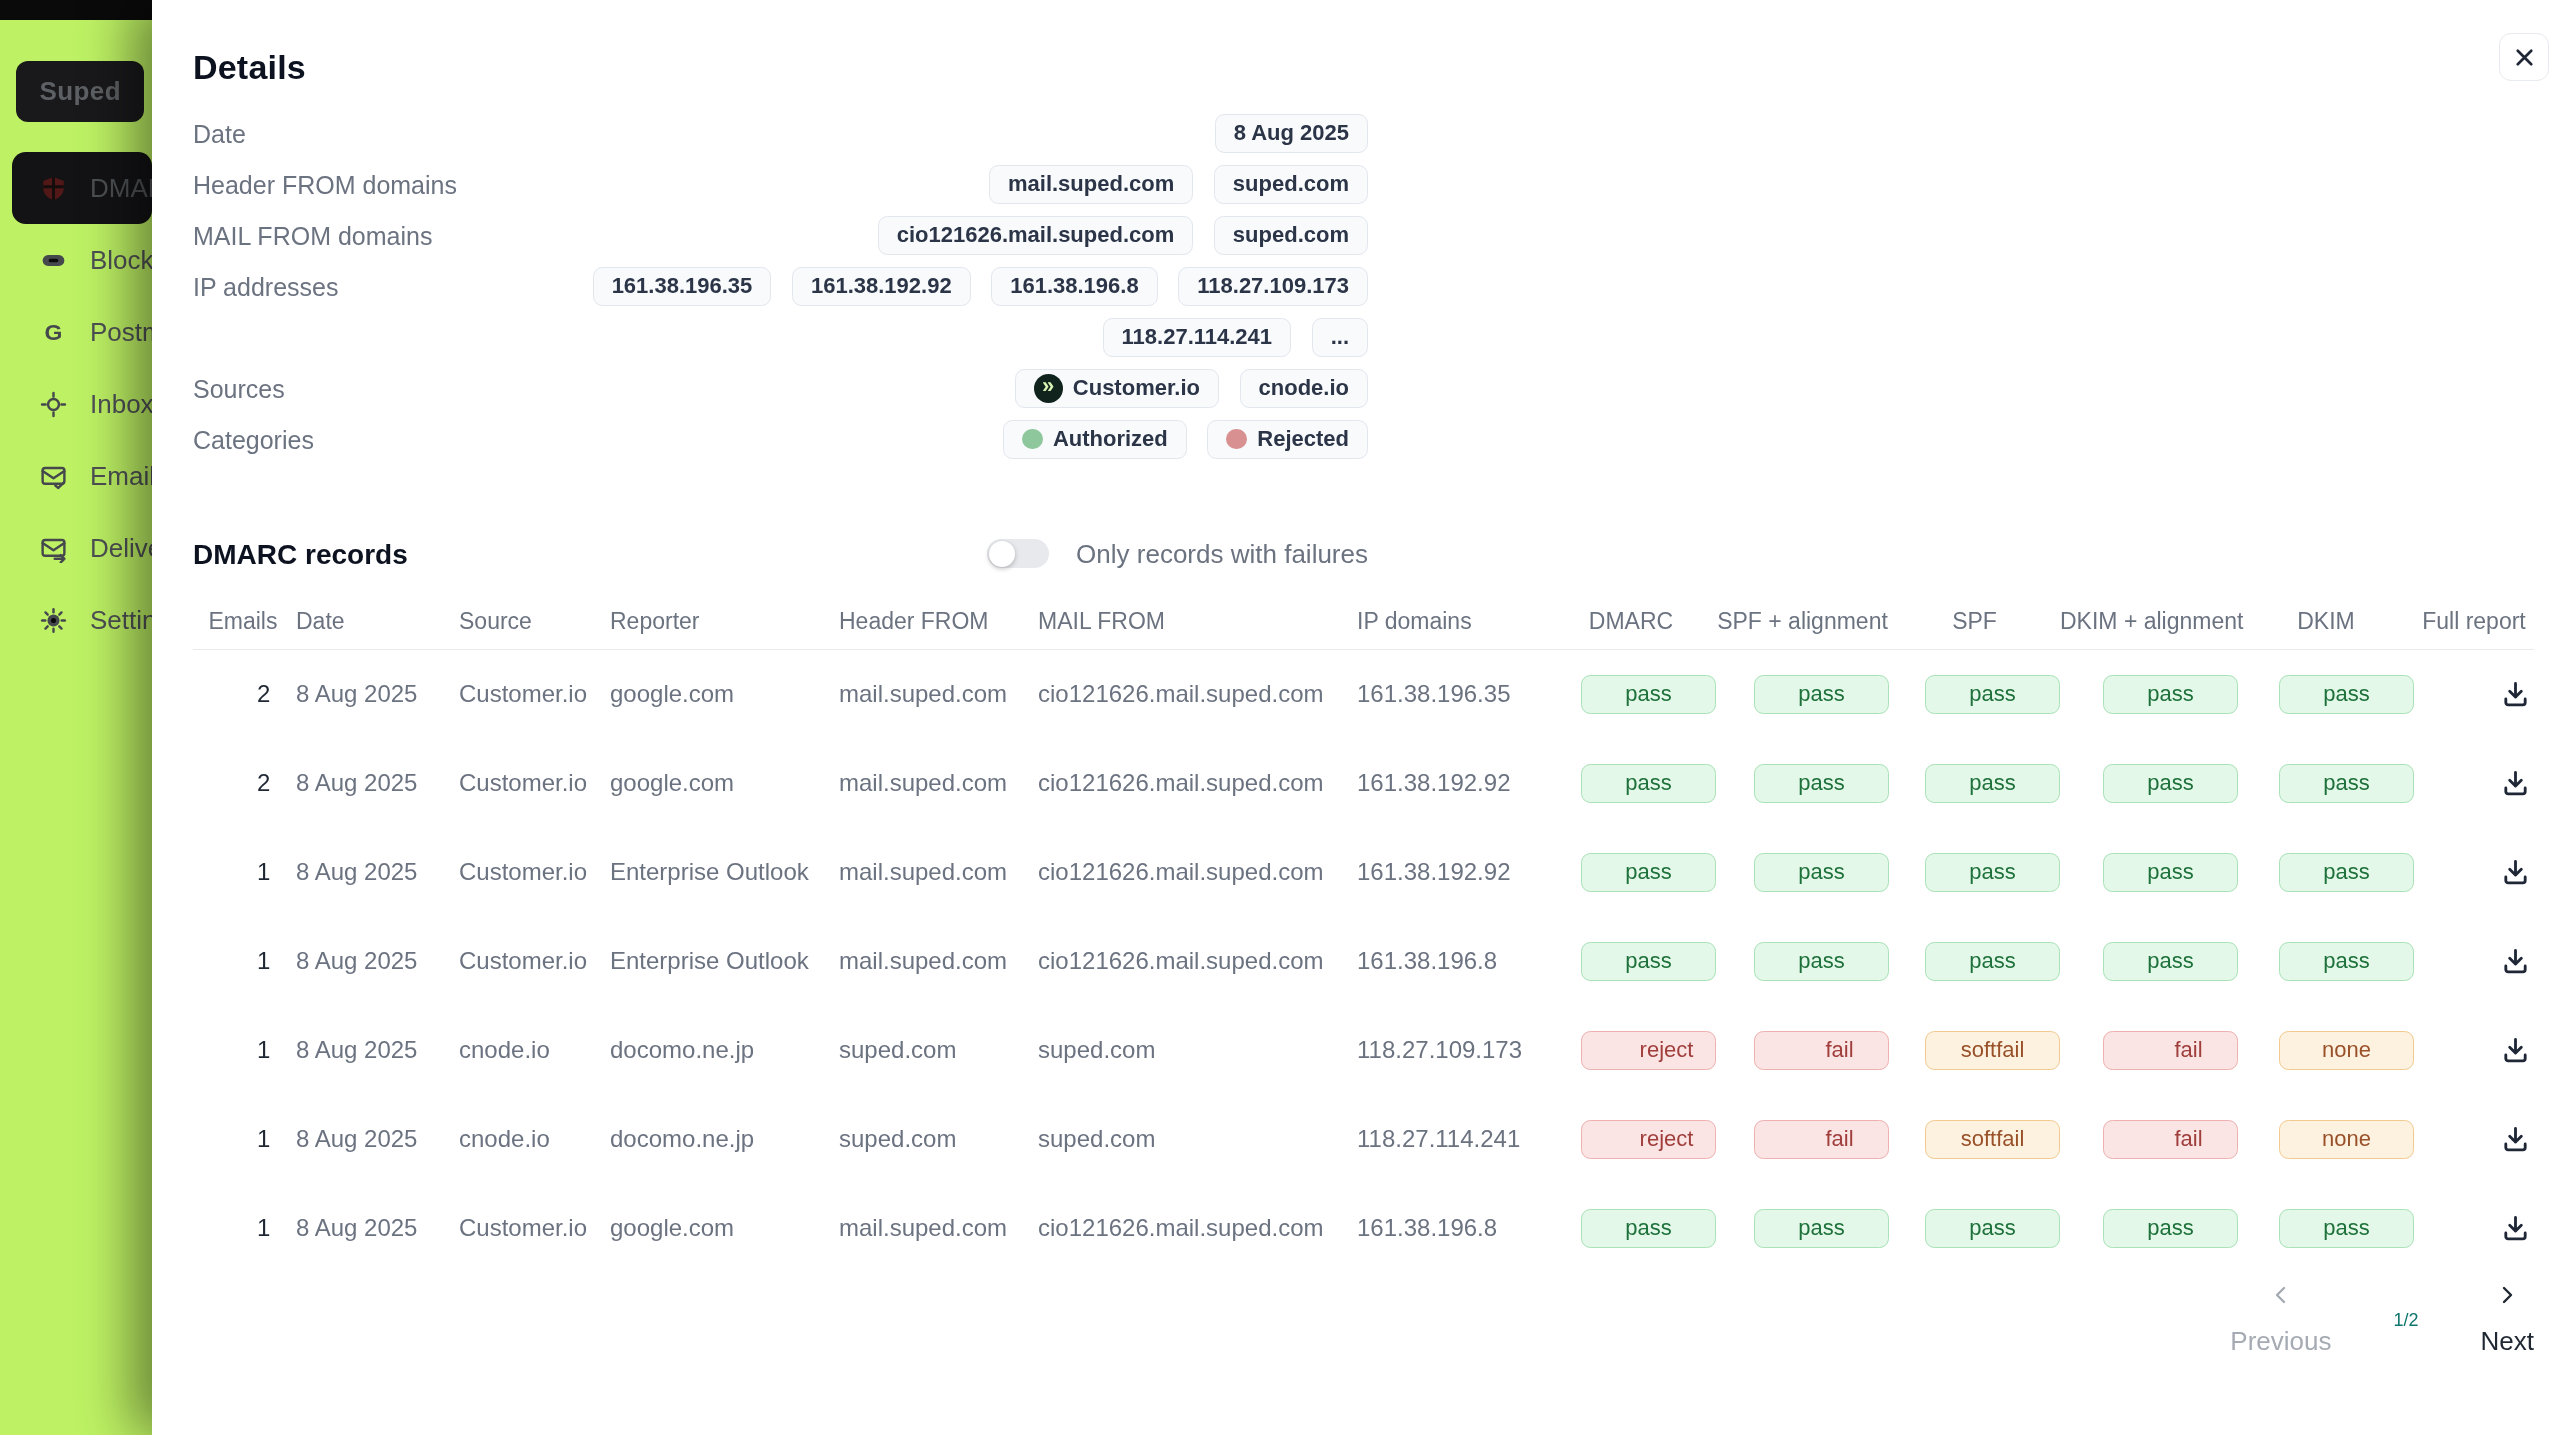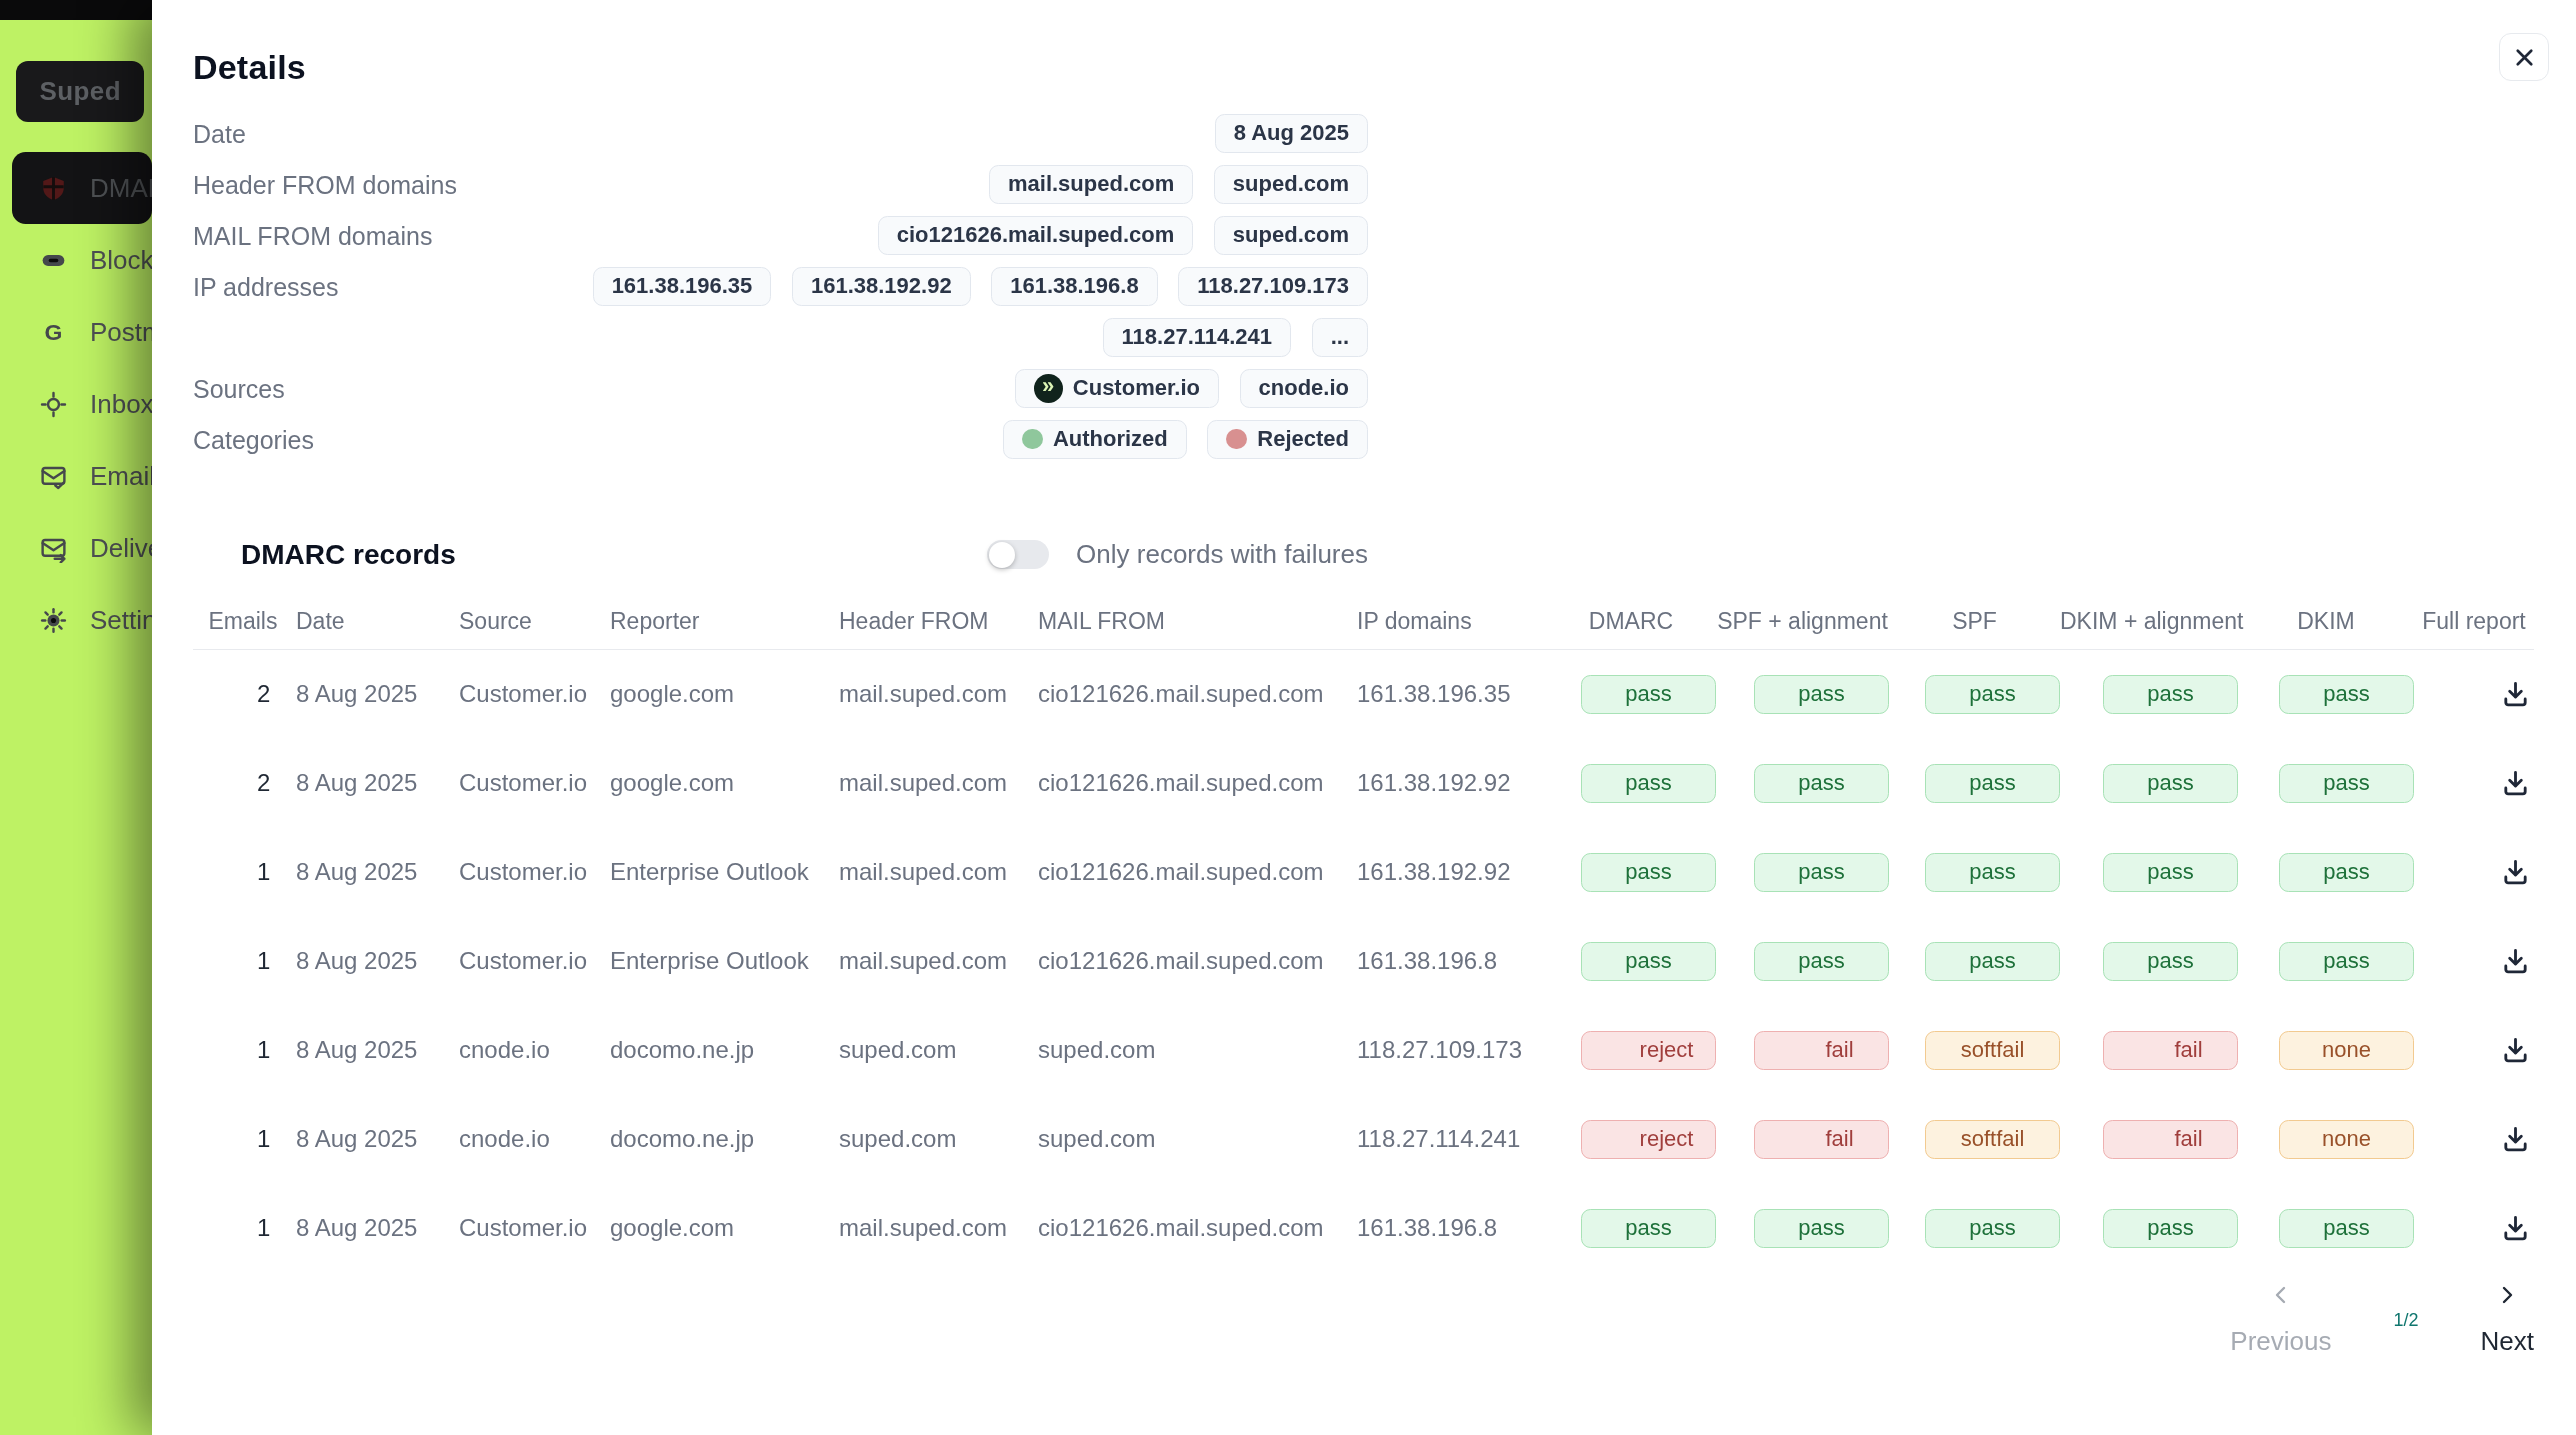--- a/index.html
+++ b/index.html
@@ -36,22 +36,22 @@
   .badge { display:inline-flex; align-items:center; gap:10.3px; height:39px; padding:0 18px;
            background:#f8fafc; border:1.7px solid #e2e7ee; border-radius:9.4px;
            color:#2b3547; font-size:22px; font-weight:700; white-space:nowrap; cursor:default; }
   .cio { width:29px; height:29px; border-radius:50%; background:#10231c; color:#dcf5b6;
          display:inline-flex; align-items:center; justify-content:center;
          font-size:22px; font-weight:700; padding-bottom:3.4px; }
   .dot { width:20.6px; height:20.6px; border-radius:50%; display:inline-block; }
 
   
   .records-header { margin-top:74px; width:1175px; display:flex; align-items:center; justify-content:space-between; }
-  .records-title { font-size:28px; font-weight:700; color:#0c1220;margin-left:48px; }
-  .toggle-group { display:flex; align-items:center; gap:27px; }
+  .records-title { font-size:28px; font-weight:700; color:#0c1220; }
+  .toggle-group { display:flex; gap:27px; }
   .toggle { width:62px; height:29px; border-radius:14.6px; background:#e7e9ed; position:relative; cursor:pointer; }
   .toggle .knob { position:absolute; left:1.7px; top:1.7px; width:26px; height:26px; border-radius:50%;
                   background:#ffffff; box-shadow:0 1.7px 5.1px rgba(0,0,0,.25); }
   .toggle-label { color:#6b7280; font-size:26px; }
 
   
   .table { margin-top:24px; width:2341px; }
   .tr { display:grid; grid-template-columns:86px 163px 151px 229px 199px 319px 206px 170px 173px 171px 178px 176px 1fr;
         align-items:center; }
   .thead .tr { height:55px; border-bottom:1.7px solid #e8eaee; }

